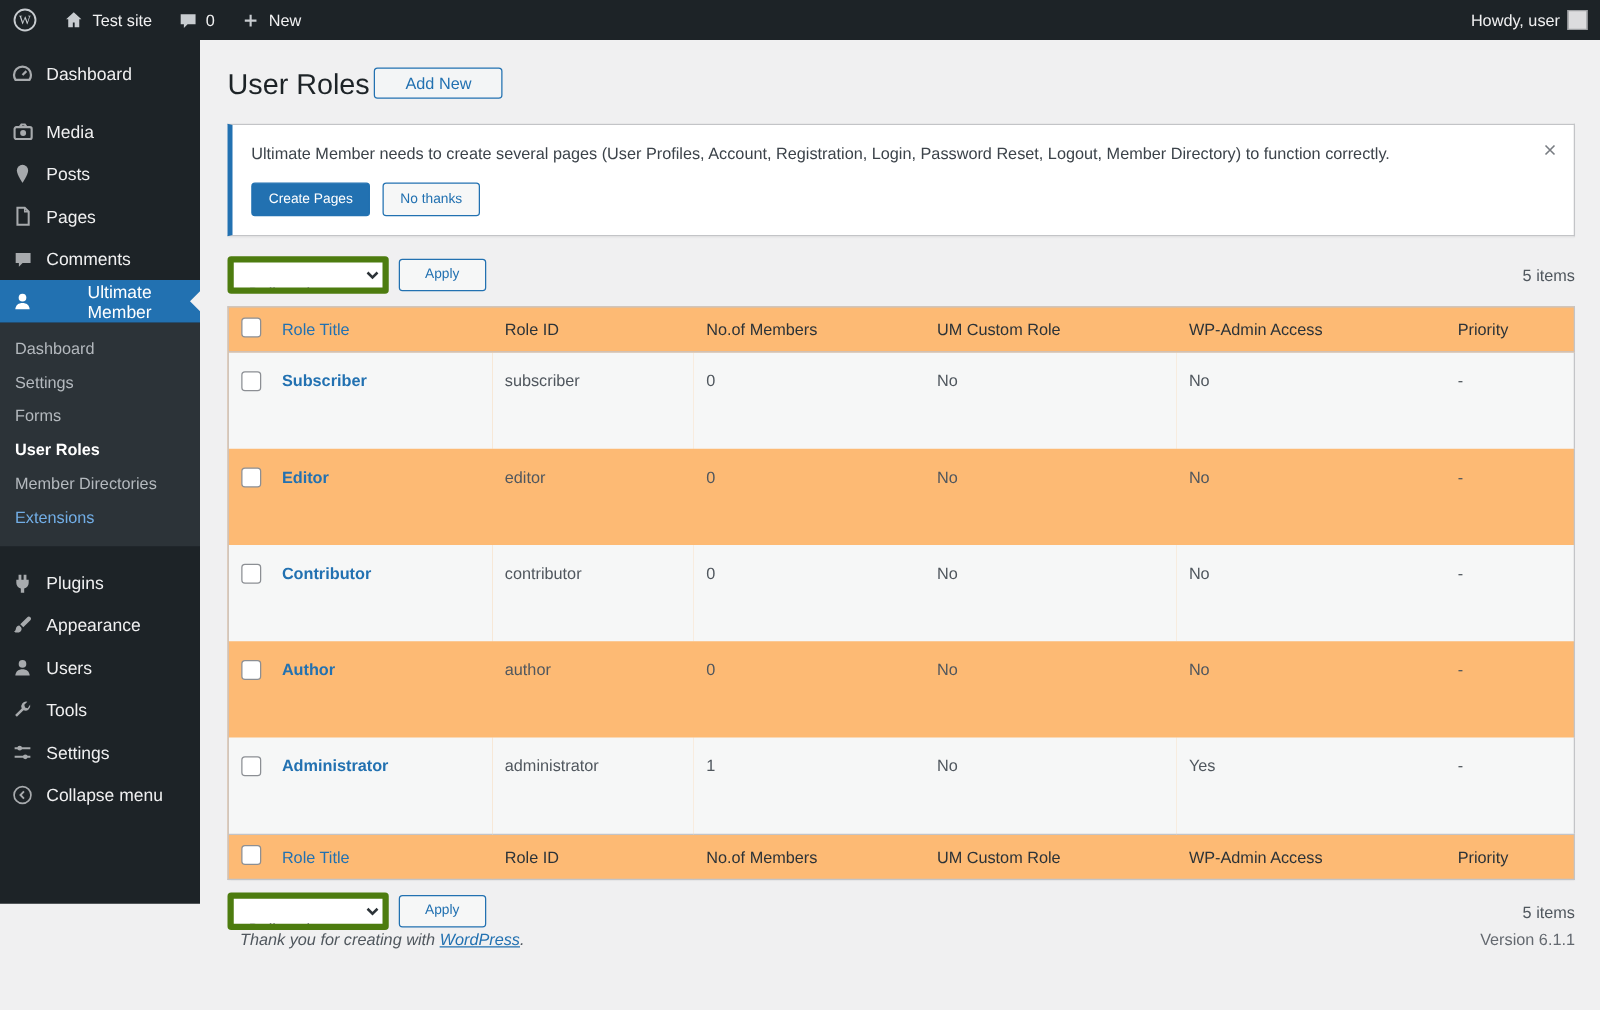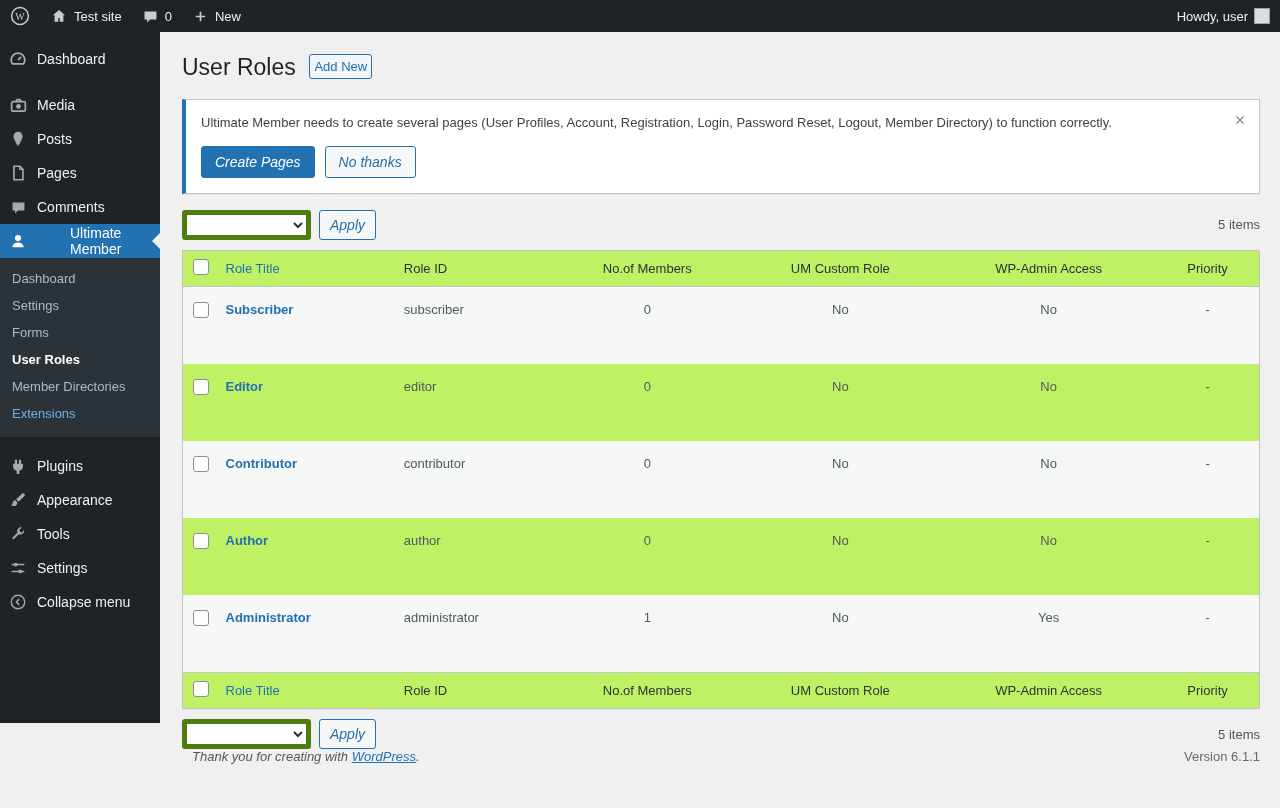--- a/index.html
+++ b/index.html
@@ -26,42 +26,42 @@
   .submenu { background:#2c3338; padding:7px 0 10px; }
   .submenu-item { display:block; padding:6px 12px; font-size:13px; color:#b4b9be; cursor:pointer; }
   .submenu-item.current { color:#fff; font-weight:700; }
   .submenu-item.highlight { color:#72aee6; }
 
   
   #content { flex:1; display:flex; flex-direction:column; min-width:0; }
   .wrap { padding:21px 20px 0 22px; }
   .page-head { margin-bottom:4px; }
   h1.page-title { display:inline-block; font-size:23px; font-weight:400; color:#1d2327; line-height:1.3; }
-  .page-title-action { display:inline-block; margin-left:10px; padding:4px 4px; border:1px solid #2271b1; border-radius:3px; background:#f3f5f6; color:#2271b1; font-size:13px; position:relative; top:-4px; cursor:pointer; }
+  .page-title-action { display:inline-block; padding:4px 24px; border:1px solid #2271b1; border-radius:3px; background:#f3f5f6; color:#2271b1; font-size:13px; position:relative; top:-4px; cursor:pointer; }
 
   .notice { position:relative; background:#fff; border:1px solid #c3c4c7; border-left:4px solid #2271b1; box-shadow:0 1px 1px rgba(0,0,0,.04); margin:16px 0 16px; padding:13px 44px 15px 15px; }
   .notice .ntext { color:#3c434a; font-size:13px; line-height:1.5; }
   .btn-row { margin-top:13px; display:flex; gap:10px; }
-  .button { display:inline-block; font-size:14px; padding:5px 13px; border-radius:3px; border:1px solid #2271b1; background:#f6f7f7; color:#2271b1; cursor:pointer; line-height:1.45;font-style:italic; }
+  .button { display:inline-block; font-size:11px; padding:5px 13px; border-radius:3px; border:1px solid #2271b1; background:#f6f7f7; color:#2271b1; cursor:pointer; line-height:1.45; }
   .button-primary { background:#2271b1; border-color:#2271b1; color:#fff; }
   .notice-dismiss { position:absolute; top:9px; right:8px; background:none; border:none; color:#787c82; cursor:pointer; padding:3px; line-height:0; }
 
   .tablenav { display:flex; align-items:center; gap:8px; margin:4px 0 10px; }
   .tablenav.bottom { margin:10px 0 0; }
   .tn-spacer { flex:1; }
   .displaying-num { color:#50575e; font-size:13px; }
   select.bulk { height:30px; font-size:13px; padding:16px 20px 0 8px; border:5px solid #4d7c0f; border-radius:3px; background:#fff; color:#2c3338; cursor:pointer; font-family:"Liberation Sans", sans-serif; }
-  .button.apply { padding:4px 10px; }
-
-  table.wp-list-table { width:100%; border-collapse:collapse; background:#bef264; border:1px solid #c3c4c7; box-shadow:0 1px 1px rgba(0,0,0,.04); }
+  .button.apply { padding:4px 20px; }
+
+  table.wp-list-table { width:100%; border-collapse:collapse; background:#fdba74; border:1px solid #c3c4c7; box-shadow:0 1px 1px rgba(0,0,0,.04); }
   th, td { font-size:13px; }
   thead th, tfoot th { text-align:left; font-weight:400; padding:9px 10px; color:#2c3338; }
   thead th { border-bottom:1px solid #c3c4c7; }
   tfoot th { border-top:1px solid #c3c4c7; }
-  th.col-center, td.col-center { text-align:center; }
+  th.col-center, td.col-center { text-align:left; }
   .sort-link { color:#2271b1; cursor:pointer; }
   tbody tr.striped { background:#f6f7f7; }
   tbody td { padding:15px 10px 47px; vertical-align:top; color:#50575e; }
   td.col-title a { color:#2271b1; font-weight:700; cursor:pointer; }
   .cb-col { width:33px; }
   thead th.cb, tfoot th.cb { padding:8px 0 8px 10px; }
   tbody td.cb { padding:15px 0 0 10px; }
   input[type=checkbox] { width:16px; height:16px; appearance:none; -webkit-appearance:none; border:1px solid #8c8f94; border-radius:3px; background:#fff; margin:0; cursor:pointer; }
 
   #wpfooter { margin-top:auto; display:flex; justify-content:space-between; align-items:center; padding:0 20px 13px 32px; color:#50575e; font-size:13px; }
@@ -190,20 +190,29 @@
       <span>Plugins</span>
     </div>
     <div class="menu-item">
       <span class="micon">
         <svg width="18" height="18" viewBox="0 0 20 20">
             <path d="M17 3c-.8-.8-2-.8-2.7 0L8 9.3l2.7 2.7L17 5.7c.8-.7.8-1.9 0-2.7z" fill="currentColor"></path>
             <path d="M7.2 10.4c-1.8.2-2.8 1.2-3.1 2.9-.2 1.2-.6 1.9-1.6 2.4 1.2 1.2 3.9 1.5 5.5.3 1.3-1 1.6-2.8.7-4z" fill="currentColor"></path>
           </svg>
       </span>
       <span>Appearance</span>
+    </div>
+    <div class="menu-item">
+      <span class="micon">
+        <svg width="18" height="18" viewBox="0 0 20 20">
+            <circle cx="10" cy="6.8" r="3.4" fill="currentColor"></circle>
+            <path d="M3.6 17c.4-3.6 3-5.4 6.4-5.4s6 1.8 6.4 5.4z" fill="currentColor"></path>
+          </svg>
+      </span>
+      <span>Users</span>
     </div>
     <div class="menu-item">
       <span class="micon">
         <svg width="18" height="18" viewBox="0 0 20 20">
             <path d="M16.8 5.2a4.3 4.3 0 0 1-5.9 5L5 16.1 3.4 14.5l5.9-5.9a4.3 4.3 0 0 1 5-5.9L11.6 5.4l.7 2.3 2.3.7z" fill="currentColor"></path>
           </svg>
       </span>
       <span>Tools</span>
     </div>
     <div class="menu-item">

